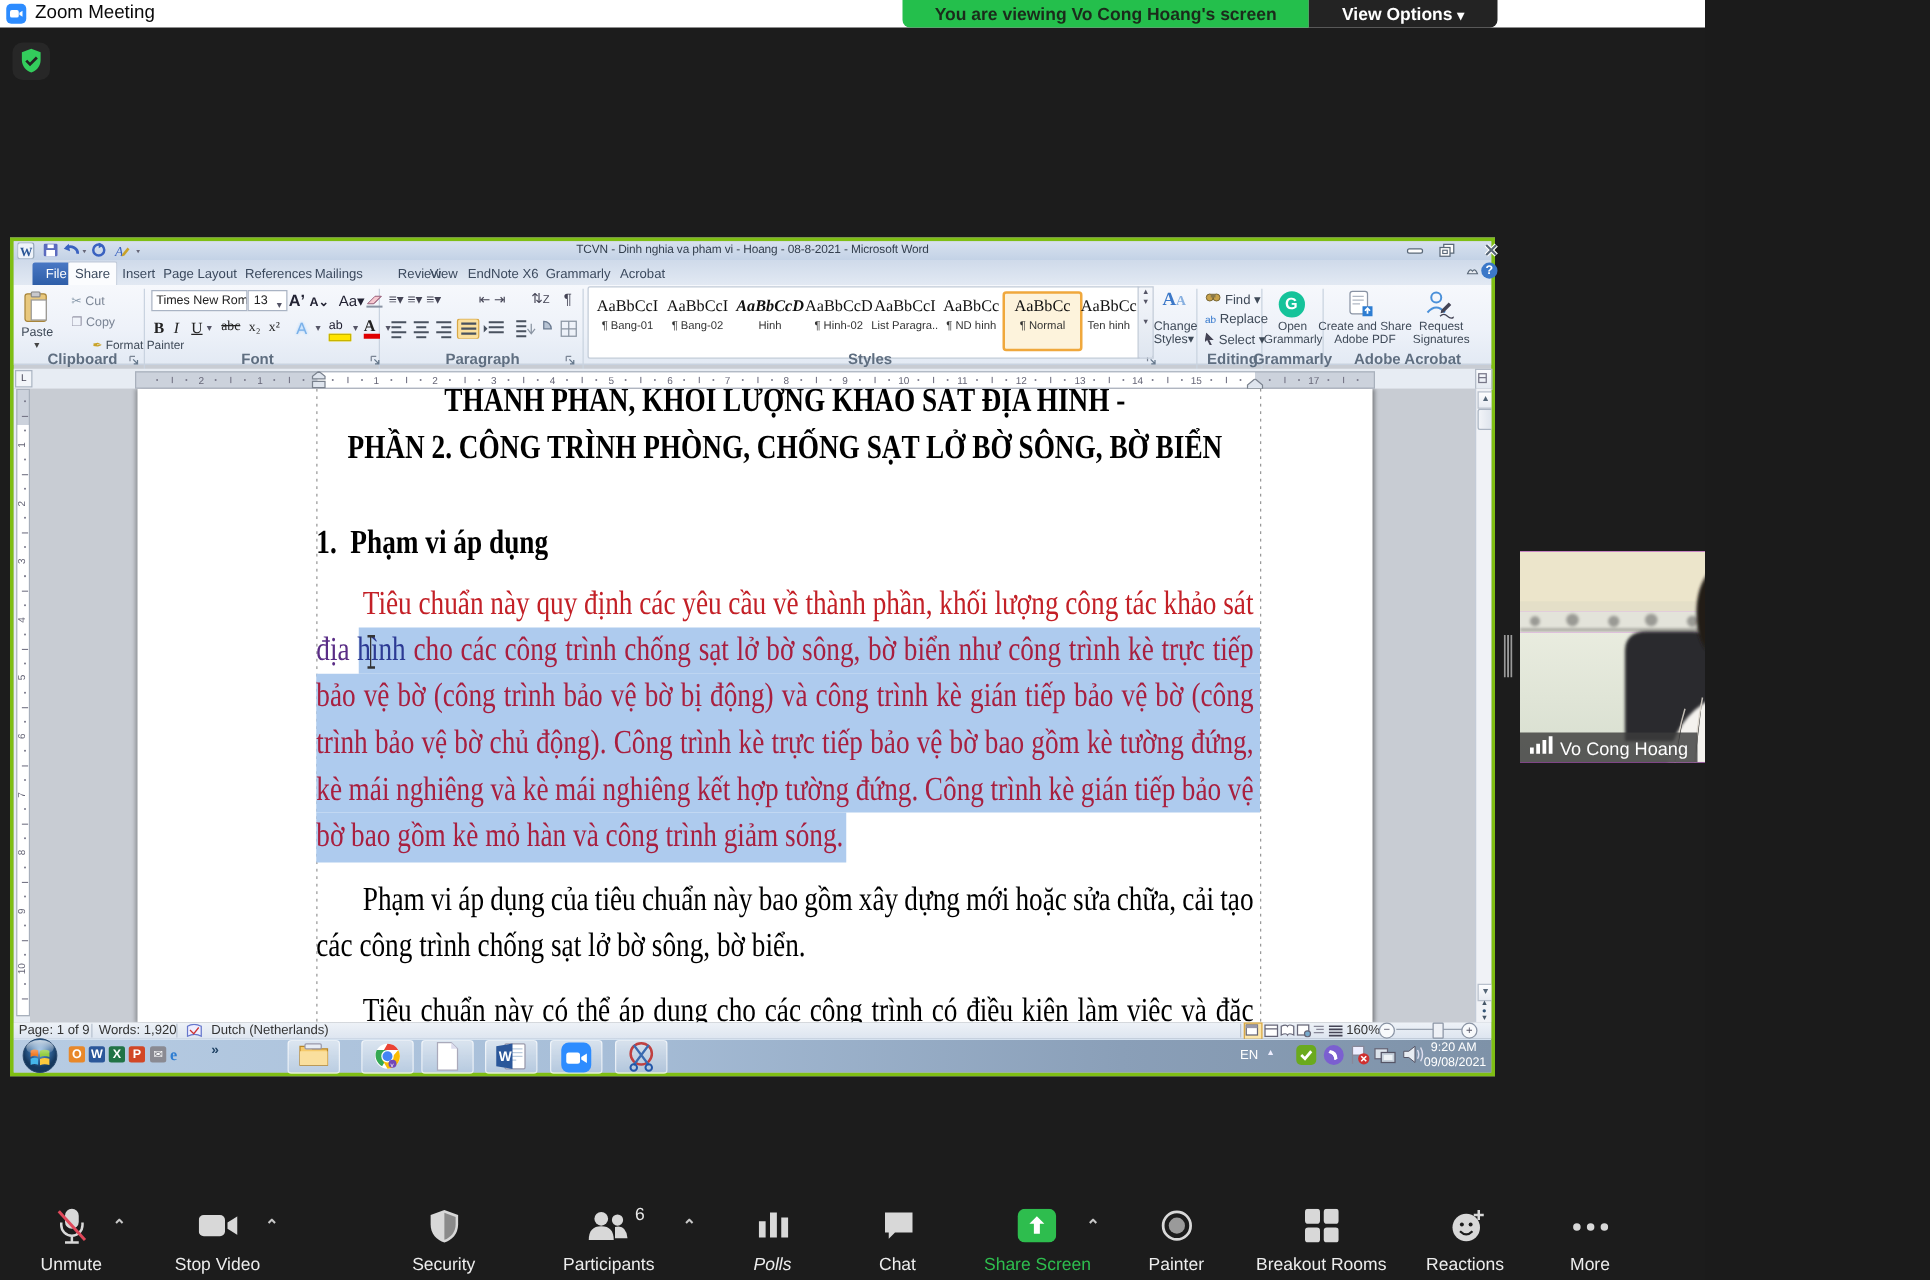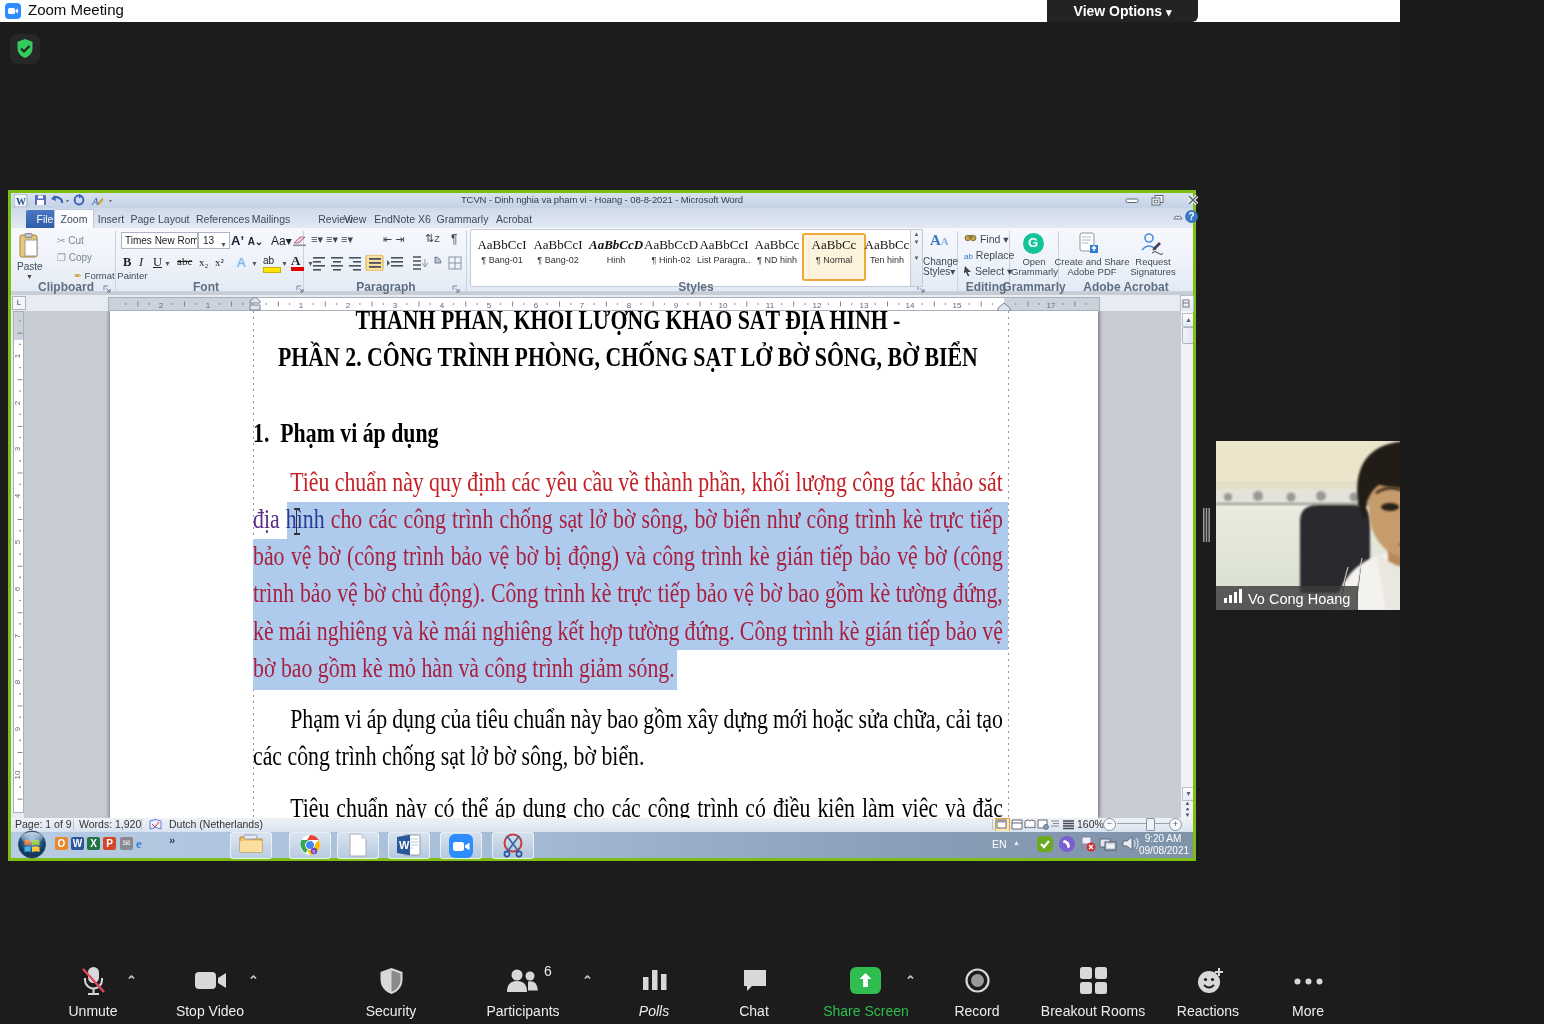--- a/index.html
+++ b/index.html
@@ -1,16 +1,16 @@
 <!DOCTYPE html>
 <html><head>
 <meta charset="utf-8">
 <style>
 html,body{margin:0;padding:0;background:#1b1b1b;}
-#root{position:relative;width:1364px;height:1024px;background:#1c1c1c;overflow:hidden;font-family:"Liberation Sans",sans-serif;padding-left:36px;}
+#root{position:relative;width:1364px;height:1024px;background:#1c1c1c;overflow:hidden;font-family:"Liberation Sans",sans-serif;}
 .a{position:absolute;}
 
 #ztitle{left:0;top:0;width:1544px;height:22px;background:#fff;}
 #ztxt{left:28px;top:1px;font-size:15px;color:#0a0a0a;}
 #zico{left:5px;top:3px;width:16px;height:16px;border-radius:4px;background:#2d8cff;}
 #greenbar{left:722px;top:0;width:325px;height:22px;background:#24bf4c;border-radius:0 0 0 6px;text-align:center;font-size:14px;font-weight:bold;color:#1b2b1b;line-height:22px;}
 #viewopts{left:1047px;top:0;width:151px;height:22px;background:#232323;border-radius:0 0 6px 0;text-align:center;font-size:14px;font-weight:bold;color:#fff;line-height:22px;}
 
 #shield{left:10px;top:34px;width:30px;height:30px;border-radius:8px;background:#272727;}
 
@@ -58,20 +58,21 @@
 </head>
 <body>
 <div id="root">
 
   <div class="a" id="ztitle"></div>
   <div class="a" id="zico"><svg width="16" height="16" viewBox="0 0 16 16">
         <rect x="3" y="5" width="7" height="6" rx="1.5" fill="#fff"></rect>
         <path d="M10.5 7.2 L13 5.6 v4.8 L10.5 8.8z" fill="#fff"></path>
       </svg></div>
   <div class="a" id="ztxt">Zoom Meeting</div>
+  <div class="a" id="greenbar">You are viewing Vo Cong Hoang's screen</div>
   <div class="a" id="viewopts">View Options <span style="font-size:11px;">▾</span></div>
 
   <div class="a" id="shield"><svg width="30" height="30" viewBox="0 0 30 30">
         <path d="M15 5 l7.5 2.8 v6.2 c0 5-3.4 8.6-7.5 10-4.1-1.4-7.5-5-7.5-10 v-6.2 z" fill="#33cc5c"></path>
         <path d="M11 14.5 l3 3 l5.5-5.5" stroke="#222" stroke-width="2.2" fill="none"></path>
       </svg></div>
 
   <div class="a" id="viewbtn"><svg style="position:absolute;left:8px;top:9px;" width="15" height="14" viewBox="0 0 15 14">
         <rect x="0" y="0" width="4" height="4" fill="#d4d4d4"></rect>
         <rect x="5.5" y="0" width="4" height="4" fill="#d4d4d4"></rect>
@@ -111,21 +112,21 @@
             <rect x="27" y="4" width="8" height="7" fill="#fdfdfd" stroke="#5a6878" stroke-width="1"></rect>
             <rect x="29.2" y="6.2" width="3.6" height="2.6" fill="none" stroke="#5a6878" stroke-width="0.9"></rect>
           </g>
         <path d="M64 2 l8 8 m0-8 l-8 8" stroke="#fdfdfd" stroke-width="3.6"></path>
           <path d="M64 2 l8 8 m0-8 l-8 8" stroke="#5a6878" stroke-width="1.7"></path>
       </svg>
     </div>
 
     <div class="a" id="tabrow">
       <div class="tab" style="left:15px;width:38px;background:linear-gradient(#4a78c4,#2e5ea8);color:#fff;border-radius:2px 2px 0 0;">File</div>
-      <div class="tab" style="left:43px;width:38px;background:#fbfcfe;border:1px solid #bfc9d8;border-bottom:none;border-radius:2px 2px 0 0;top:1px;height:19px;">Zoom</div>
+      <div class="tab" style="left:43px;width:38px;background:#fbfcfe;border:1px solid #bfc9d8;border-bottom:none;border-radius:2px 2px 0 0;top:1px;height:19px;">Share</div>
       <div class="tab" style="left:79px;width:42px;">Insert</div>
       <div class="tab" style="left:119px;width:60px;">Page Layout</div>
       <div class="tab" style="left:185px;width:50px;">References</div>
       <div class="tab" style="left:237px;width:46px;">Mailings</div>
       <div class="tab" style="left:278px;width:43px;margin-left:25px;">Review</div>
       <div class="tab" style="left:326px;width:36px;">View</div>
       <div class="tab" style="left:360px;width:63px;">EndNote X6</div>
       <div class="tab" style="left:421px;width:61px;">Grammarly</div>
       <div class="tab" style="left:479px;width:48px;">Acrobat</div>
       <svg class="a" style="left:1162px;top:5px;" width="10" height="7">
@@ -737,21 +738,21 @@
     <svg class="a" style="left:814px;top:967px;" width="31" height="27" viewBox="0 0 31 27">
         <rect x="0" y="0" width="31" height="27" rx="6" fill="#2ebd4e"></rect>
         <path d="M15.5 6 l6 6 h-3.6 v8 h-4.8 v-8 h-3.6z" fill="#fff"></path>
       </svg>
     <div class="caret" style="left:869px;top:973px;">⌃</div>
     <div class="tbl" style="left:780px;top:1003px;width:100px;color:#2ebd4e;">Share Screen</div>
     <svg class="a" style="left:928px;top:967px;" width="27" height="27" viewBox="0 0 27 27">
         <circle cx="13.5" cy="13.5" r="11" fill="none" stroke="#d8d8d8" stroke-width="2.2"></circle>
         <circle cx="13.5" cy="13.5" r="6.5" fill="#9a9a9a"></circle>
       </svg>
-    <div class="tbl" style="left:901px;top:1003px;width:80px;">Record</div>
+    <div class="tbl" style="left:901px;top:1003px;width:80px;">Painter</div>
     <svg class="a" style="left:1044px;top:967px;" width="27" height="27" viewBox="0 0 27 27">
         <g fill="#d8d8d8">
           <rect x="0" y="0" width="12" height="12" rx="2.5"></rect>
           <rect x="15" y="0" width="12" height="12" rx="2.5"></rect>
           <rect x="0" y="15" width="12" height="12" rx="2.5"></rect>
           <rect x="15" y="15" width="12" height="12" rx="2.5"></rect>
         </g>
       </svg>
     <div class="tbl" style="left:1000px;top:1003px;width:114px;">Breakout Rooms</div>
     <svg class="a" style="left:1160px;top:966px;" width="29" height="29" viewBox="0 0 29 29">

